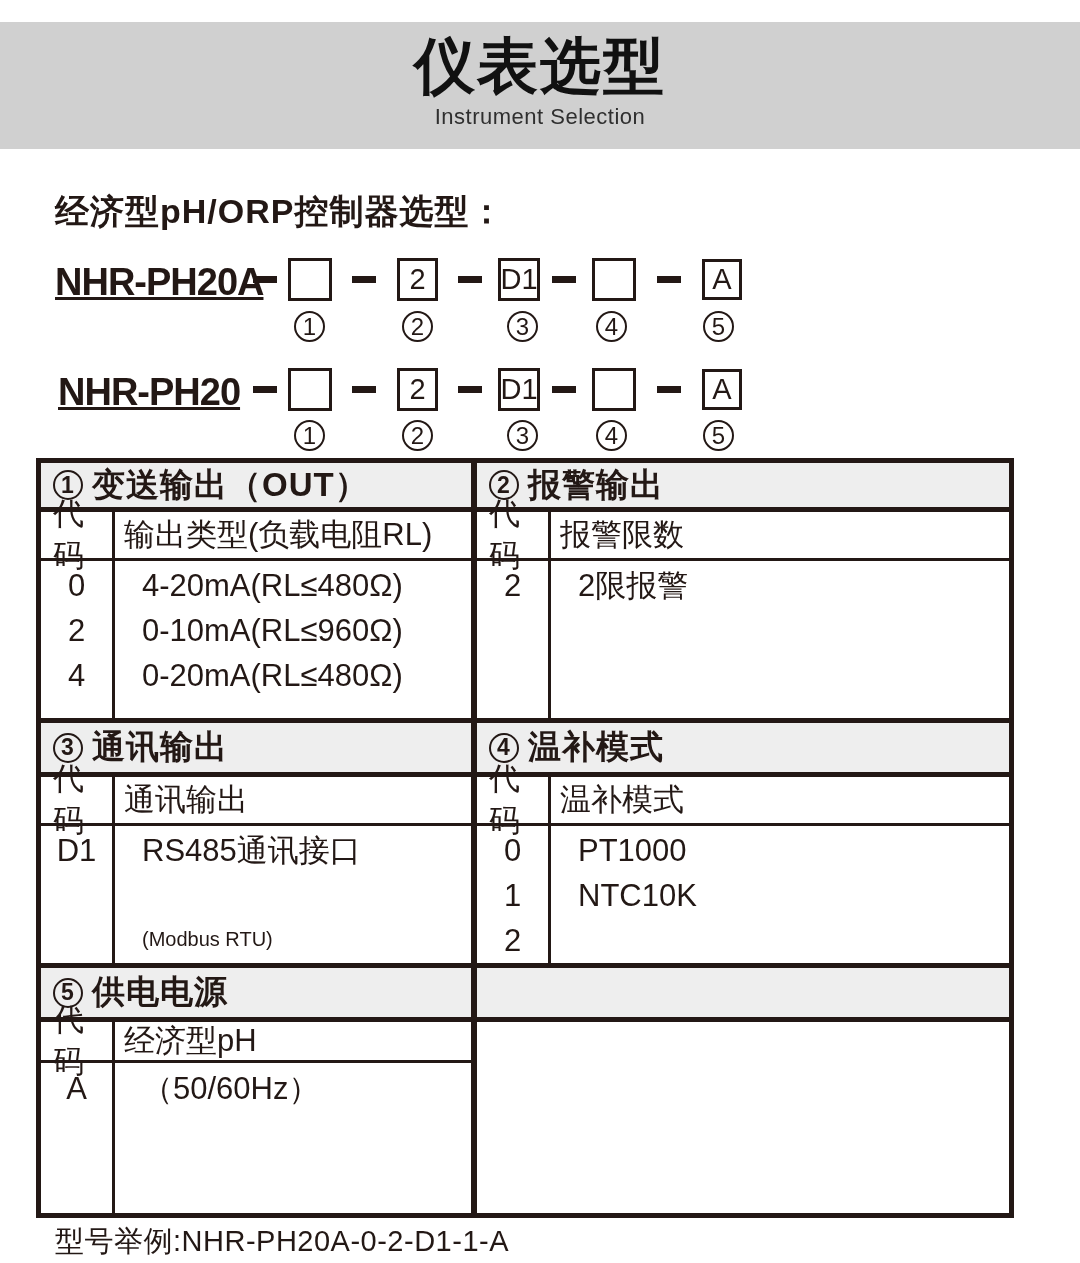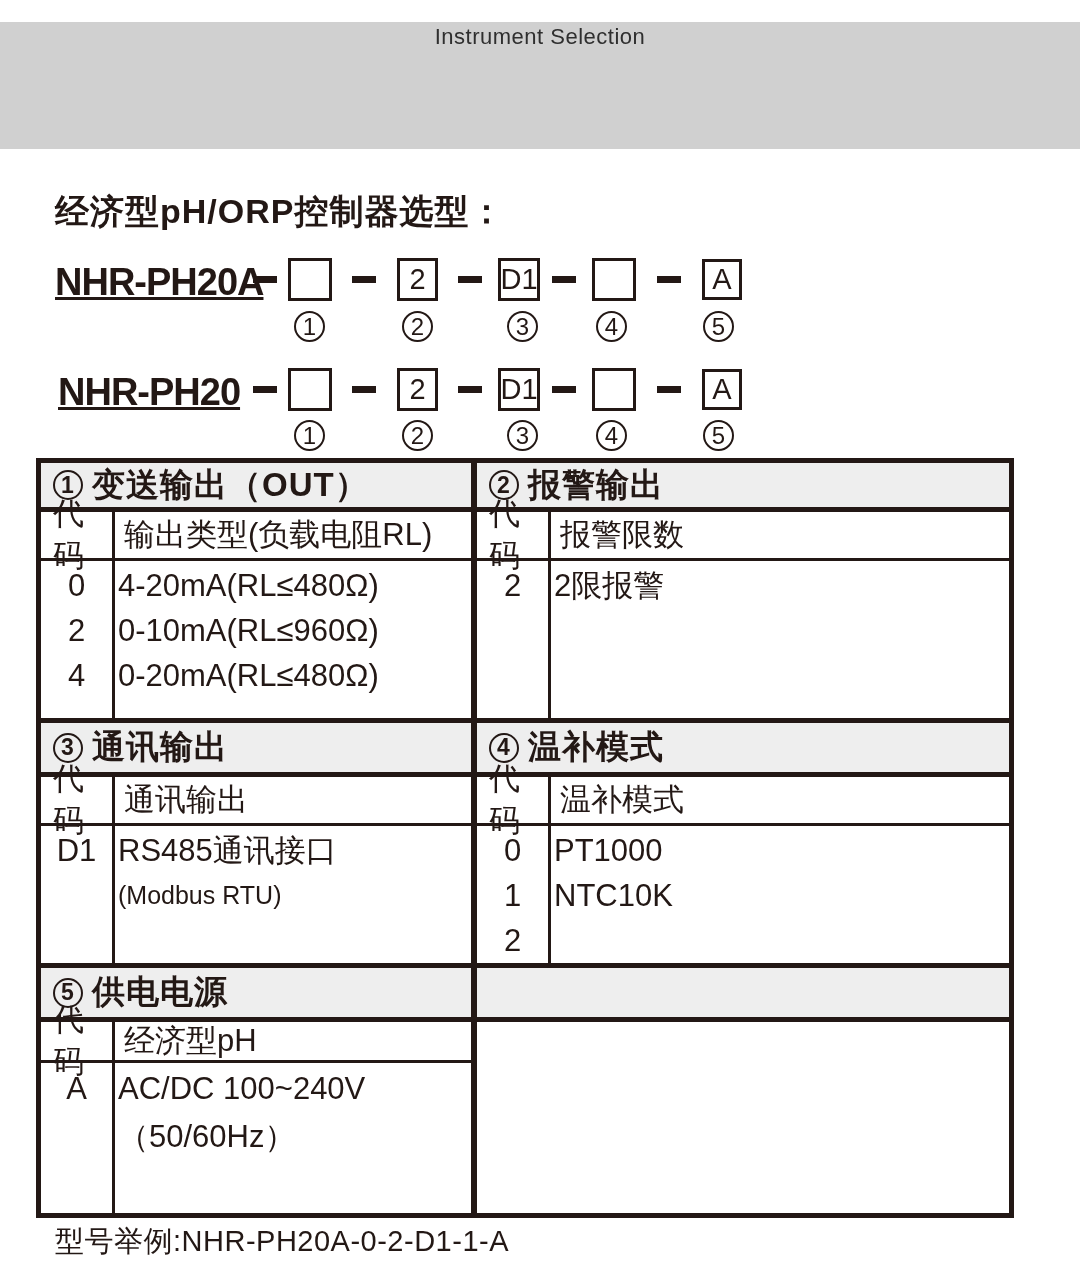--- a/index.html
+++ b/index.html
@@ -37,34 +37,35 @@
   .cell{min-width:0;min-height:0;}
   .bR3{border-right:3px solid var(--border);}
   .bR6{border-right:6px solid var(--border);}
   .h{background:var(--header-bg);border-bottom:5px solid var(--border);display:flex;align-items:center;gap:9px;padding-left:12px;font-size:33px;font-weight:bold;letter-spacing:1px;}
   .circ{flex:0 0 auto;width:30px;height:30px;border:2px solid var(--text);border-radius:50%;display:flex;align-items:center;justify-content:center;font-size:23px;font-weight:bold;}
   .s{border-bottom:3px solid var(--border);display:flex;align-items:center;font-size:31px;padding-left:12px;}
   .s.code{justify-content:center;}
   .s.val{padding-left:9px;}
   .b{border-bottom:5px solid var(--border);font-size:31px;padding-top:2px;}
   .b.code{text-align:center;}
-  .b.val{padding-left:3px;}
+  .b.val{padding-left:27px;}
   .noB{border-bottom:none;}
   .ln{line-height:45px;white-space:nowrap;}
   .ln48{line-height:48px;white-space:nowrap;}
-  .small{font-size:25px;}
+  .small{font-size:20px;margin-top:44px;}
   
   .example{position:absolute;left:55px;top:1222px;font-size:29px;letter-spacing:0.5px;}
 </style>
 </head>
 <body>
 
 <div class="page">
 
   <div class="banner">
+    <div class="banner-title">仪表选型</div>
     <div class="banner-sub">Instrument Selection</div>
   </div>
 
   <div class="sec-title">经济型pH/ORP控制器选型：</div>
 
   <div class="model" style="left:55px;top:260px;">NHR-PH20A</div>
   <div class="dash" style="left:253px;top:276px;"></div>
   <div class="obox" style="left:288px;top:258px;width:44px;"></div>
   <div class="dash" style="left:352px;top:276px;"></div>
   <div class="obox" style="left:397px;top:258px;width:41px;">2</div>
@@ -170,21 +171,20 @@
     <div class="cell h" style="grid-column:3/5;"></div>
 
     <div class="cell s code bR3">代码</div>
     <div class="cell s val bR6">经济型pH</div>
     <div class="cell" style="grid-column:3/5;grid-row:8/10;"></div>
 
     <div class="cell b code bR3 noB">
       <div class="ln48">A</div>
     </div>
     <div class="cell b val bR6 noB">
-      <div class="ln48">AC/DC 100~240V</div>
       <div class="ln48">（50/60Hz）</div>
     </div>
 
   </div>
 
   <div class="example">型号举例:NHR-PH20A-0-2-D1-1-A</div>
 
 </div>
 
 </body></html>

